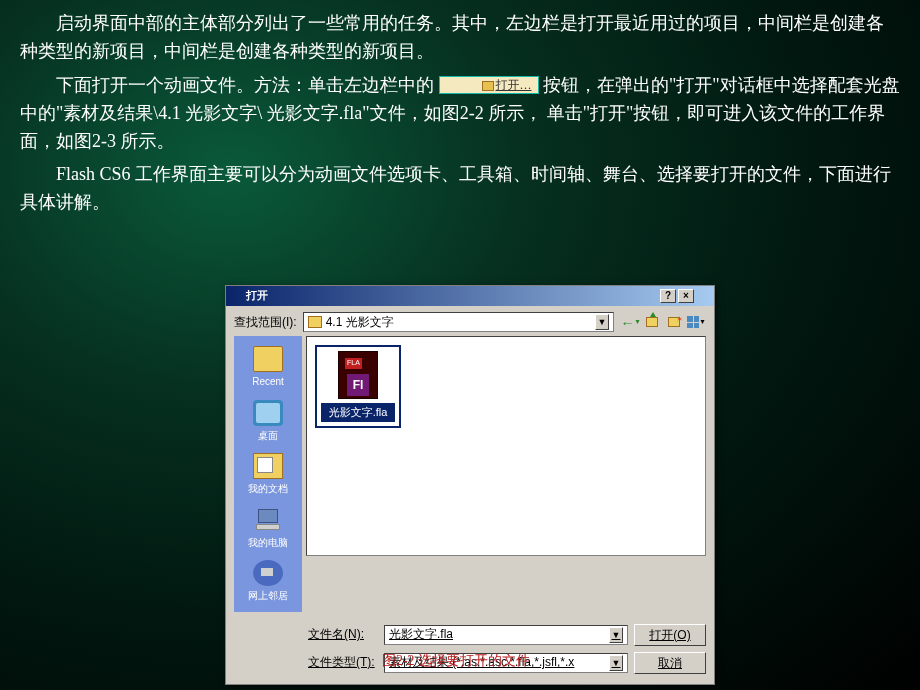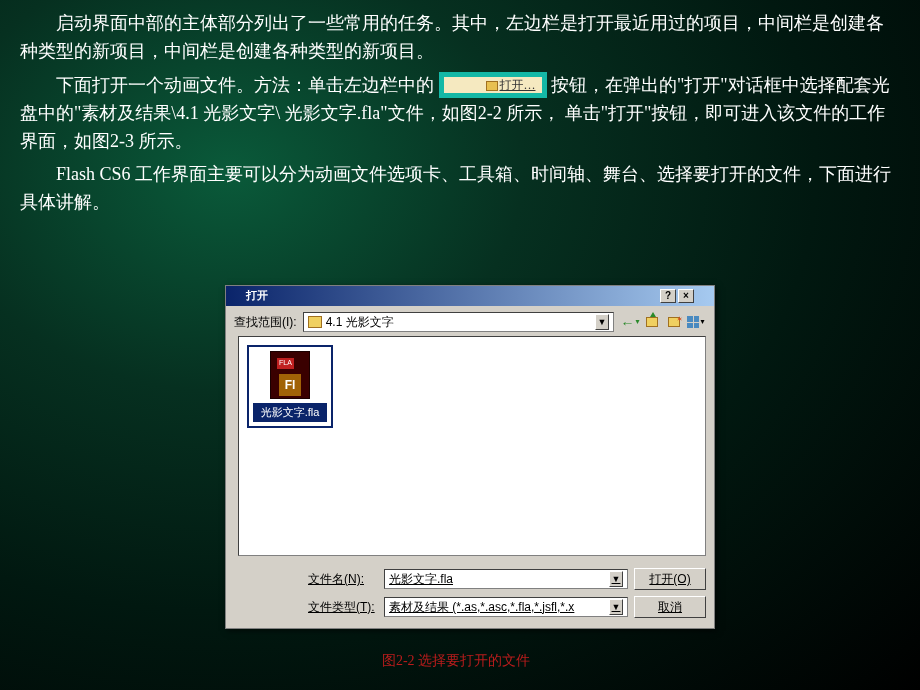--- a/index.html
+++ b/index.html
@@ -13,21 +13,21 @@
       line-height: 1.55;
       padding: 10px 20px;
       position: relative;
     }
     .body-text { margin-bottom: 6px; }
     .body-text p { text-indent: 2em; }
     .inline-btn {
       display: inline-block;
       vertical-align: middle;
       background: #f5e9c0;
-      border: 5px solid #14b8a6;
+      border: 1px solid #14b8a6;
       padding: 0 6px;
       font-size: 12px;
       color: #333;
       line-height: 16px;
       position: relative;
       top: -2px;
       text-decoration: underline;
     }
     .inline-btn .folder-mini {
       display: inline-block;
@@ -207,21 +207,21 @@
       position: relative;
       display: flex; align-items: center; justify-content: center;
     }
     .file-ico .fla-badge {
       position: absolute; top: 6px; left: 6px;
       background: #c02020; color: #fff;
       font-size: 7px; padding: 0 2px;
     }
     .file-ico .fl {
       width: 22px; height: 22px;
-      background: #a16207;
+      background: #701a75;
       color: #fff;
       font-size: 12px; font-weight: bold;
       display: flex; align-items: center; justify-content: center;
       margin-top: 20px;
     }
     .file-label {
       background: #0a246a;
       color: #fff;
       font-size: 11px;
       padding: 1px 2px;
@@ -333,20 +333,45 @@
             <div></div>
             <div></div>
             <div></div>
           </div>
           <span class="caret">▾</span>
         </div>
     </div>
   </div>
 
   <div class="dlg-body">
+    <div class="places">
+      <div class="place">
+        <div class="pico folder"></div>
+        <div>Recent</div>
+      </div>
+      <div class="place">
+        <div class="pico desktop"></div>
+        <div>桌面</div>
+      </div>
+      <div class="place">
+        <div class="pico docs"></div>
+        <div>我的文档</div>
+      </div>
+      <div class="place">
+        <div class="pico computer">
+            <div class="mon"></div>
+            <div class="base"></div>
+          </div>
+        <div>我的电脑</div>
+      </div>
+      <div class="place">
+        <div class="pico network"></div>
+        <div>网上邻居</div>
+      </div>
+    </div>
 
     <div class="filearea">
       <div class="file-item">
         <div class="file-ico">
           <div class="fla-badge">FLA</div>
           <div class="fl">Fl</div>
         </div>
         <div class="file-label">光影文字.fla</div>
       </div>
     </div>

